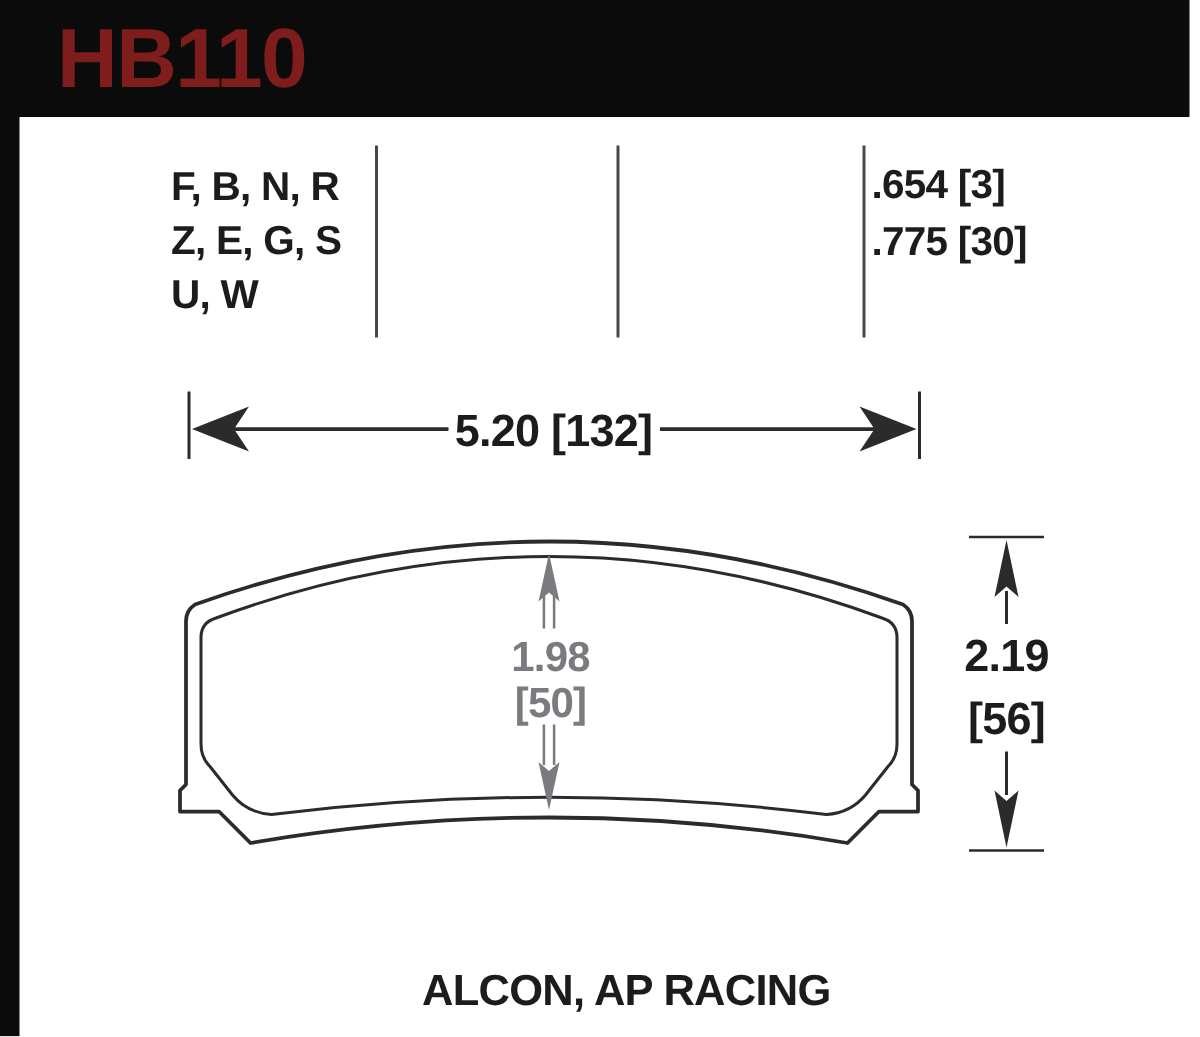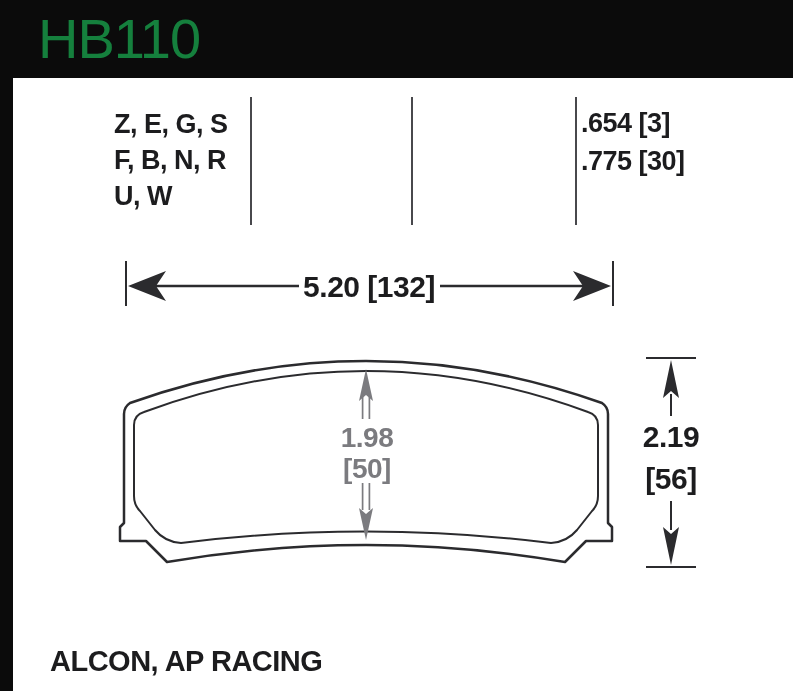--- a/index.html
+++ b/index.html
@@ -22,23 +22,23 @@
   .leftbar {
     position: absolute;
     left: 0; top: 0;
     width: 13px; height: 691px;
     background: #0b0b0b;
   }
   .part-number {
     position: absolute;
     left: 38px; top: 6px;
     font-size: 56px;
-    font-weight: 400;
+    font-weight: 700;
     letter-spacing: -1px;
-    color: #15803d;
+    color: #7f1d1d;
   }
   
   .vline {
     position: absolute;
     top: 97px;
     width: 2px; height: 128px;
     background: #48484c;
   }
   .vline-1 { left: 250px; }
   .vline-2 { left: 411px; }
@@ -71,43 +71,43 @@
     font-family: "Liberation Sans", "DejaVu Sans", sans-serif;
     font-weight: 700;
     letter-spacing: -0.5px;
   }
   .dim-text-black { font-size: 30px; fill: #1c1c1e; }
   .dim-text-gray  { font-size: 28px; fill: #7b7b7f; }
   
   .footer-label {
     position: absolute;
     left: 0; right: 0; top: 645px;
-    padding-left: 50px;
-    text-align: left;
+    padding-left: 35px;
+    text-align: center;
     font-size: 29px;
     font-weight: 700;
     letter-spacing: -0.5px;
   }
 </style>
 </head>
 <body>
 
 <div class="stage">
 
   <div class="topbar"></div>
   <div class="leftbar"></div>
   <div class="part-number">HB110</div>
 
   <div class="vline vline-1"></div>
   <div class="vline vline-2"></div>
   <div class="vline vline-3"></div>
 
   <div class="compounds">
+    <div>F, B, N, R</div>
     <div>Z, E, G, S</div>
-    <div>F, B, N, R</div>
     <div>U, W</div>
   </div>
 
   <div class="thickness">
     <div>.654 [3]</div>
     <div>.775 [30]</div>
   </div>
 
   <svg class="drawing" viewBox="0 0 800 691">
 

